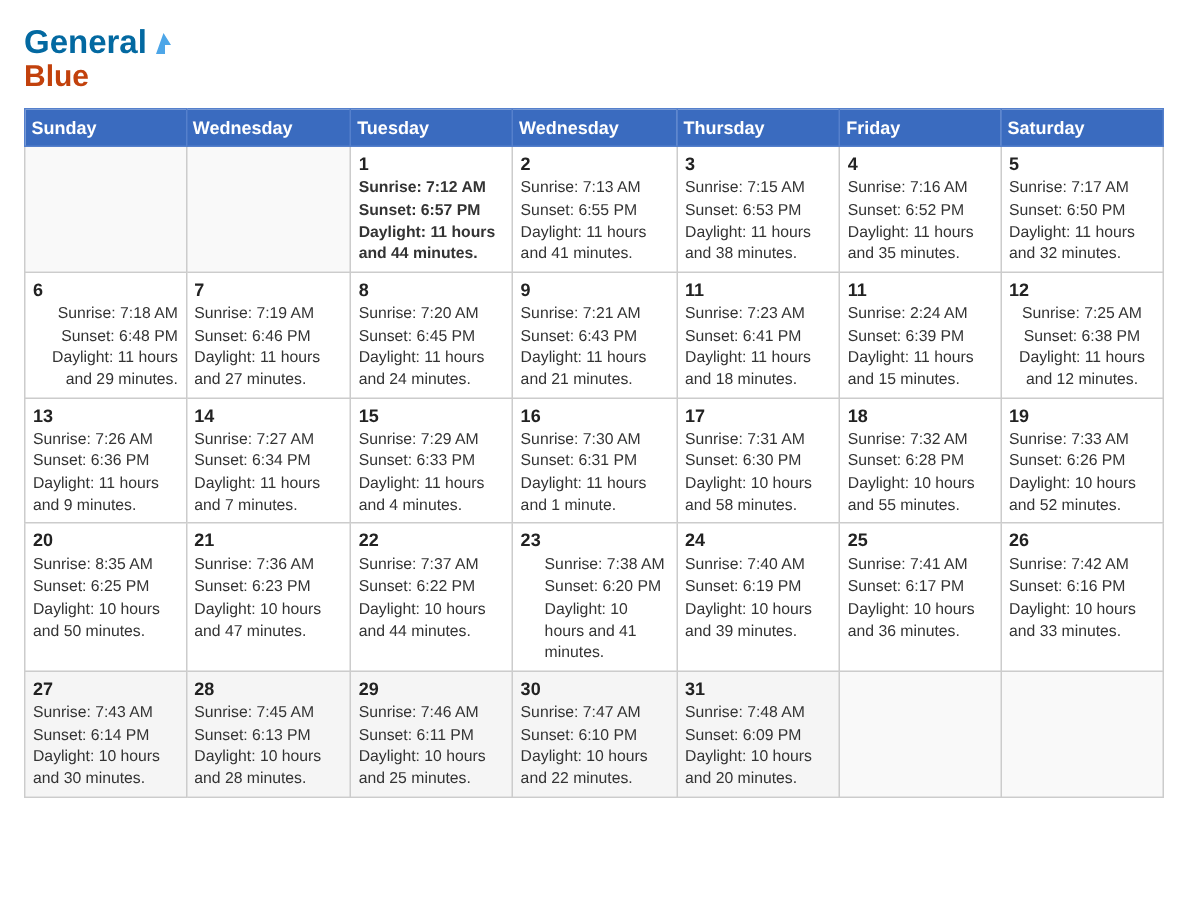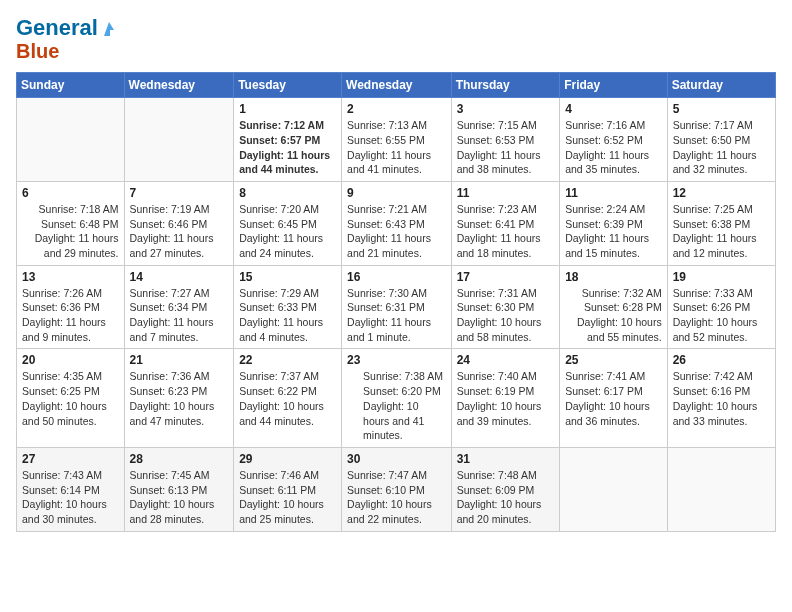--- a/index.html
+++ b/index.html
@@ -182,21 +182,21 @@
 Daylight: 11 hours and 18 minutes.</div>
         </td>
         <td>
           <span class="day-number">11</span>
           <div class="day-info" style="white-space: pre-wrap;">Sunrise: 2:24 AM
 Sunset: 6:39 PM
 Daylight: 11 hours and 15 minutes.</div>
         </td>
         <td>
           <span class="day-number">12</span>
-          <div class="day-info" style="white-space: pre-wrap;">Sunrise: 7:25 AM
+          <div class="day-info" style="white-space: pre-wrap; text-align: center;">Sunrise: 7:25 AM
 Sunset: 6:38 PM
 Daylight: 11 hours and 12 minutes.</div>
         </td>
       </tr>
       <tr>
         <td>
           <span class="day-number">13</span>
           <div class="day-info" style="white-space: pre-wrap;">Sunrise: 7:26 AM
 Sunset: 6:36 PM
 Daylight: 11 hours and 9 minutes.</div>
@@ -220,35 +220,35 @@
 Daylight: 11 hours and 1 minute.</div>
         </td>
         <td>
           <span class="day-number">17</span>
           <div class="day-info" style="white-space: pre-wrap;">Sunrise: 7:31 AM
 Sunset: 6:30 PM
 Daylight: 10 hours and 58 minutes.</div>
         </td>
         <td>
           <span class="day-number">18</span>
-          <div class="day-info" style="white-space: pre-wrap; text-align: right;">Sunrise: 7:32 AM
+          <div class="day-info" style="white-space: pre-wrap;">Sunrise: 7:32 AM
 Sunset: 6:28 PM
 Daylight: 10 hours and 55 minutes.</div>
         </td>
         <td>
           <span class="day-number">19</span>
           <div class="day-info" style="white-space: pre-wrap;">Sunrise: 7:33 AM
 Sunset: 6:26 PM
 Daylight: 10 hours and 52 minutes.</div>
         </td>
       </tr>
       <tr>
         <td>
           <span class="day-number">20</span>
-          <div class="day-info" style="white-space: pre-wrap;">Sunrise: 4:35 AM
+          <div class="day-info" style="white-space: pre-wrap;">Sunrise: 8:35 AM
 Sunset: 6:25 PM
 Daylight: 10 hours and 50 minutes.</div>
         </td>
         <td>
           <span class="day-number">21</span>
           <div class="day-info" style="white-space: pre-wrap;">Sunrise: 7:36 AM
 Sunset: 6:23 PM
 Daylight: 10 hours and 47 minutes.</div>
         </td>
         <td>

